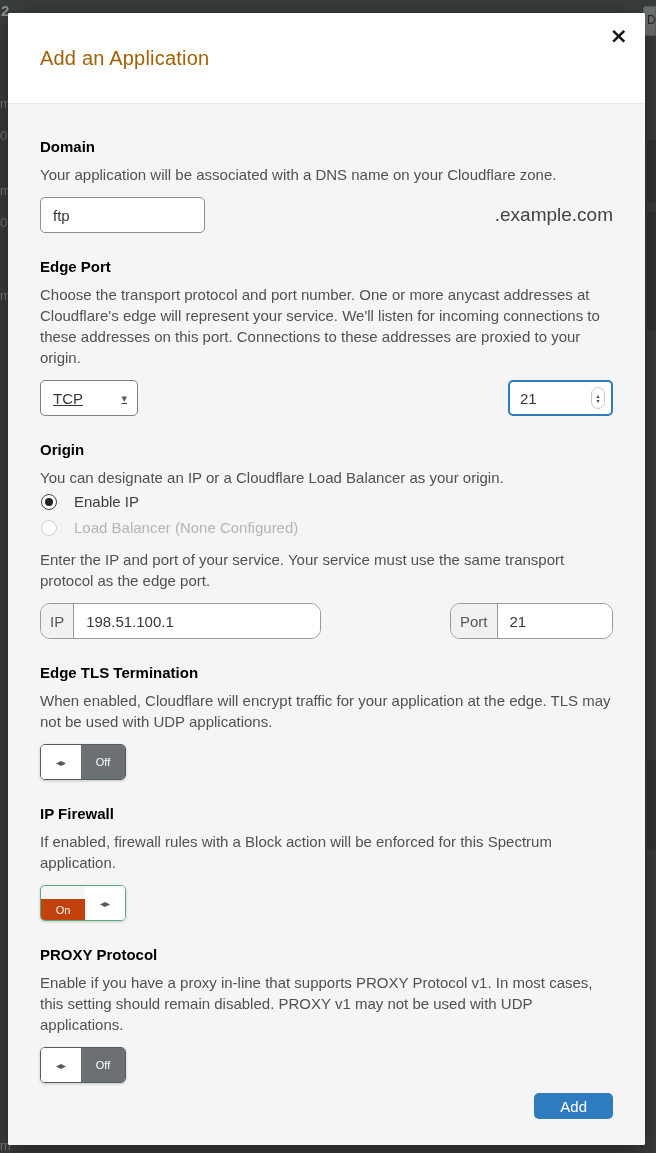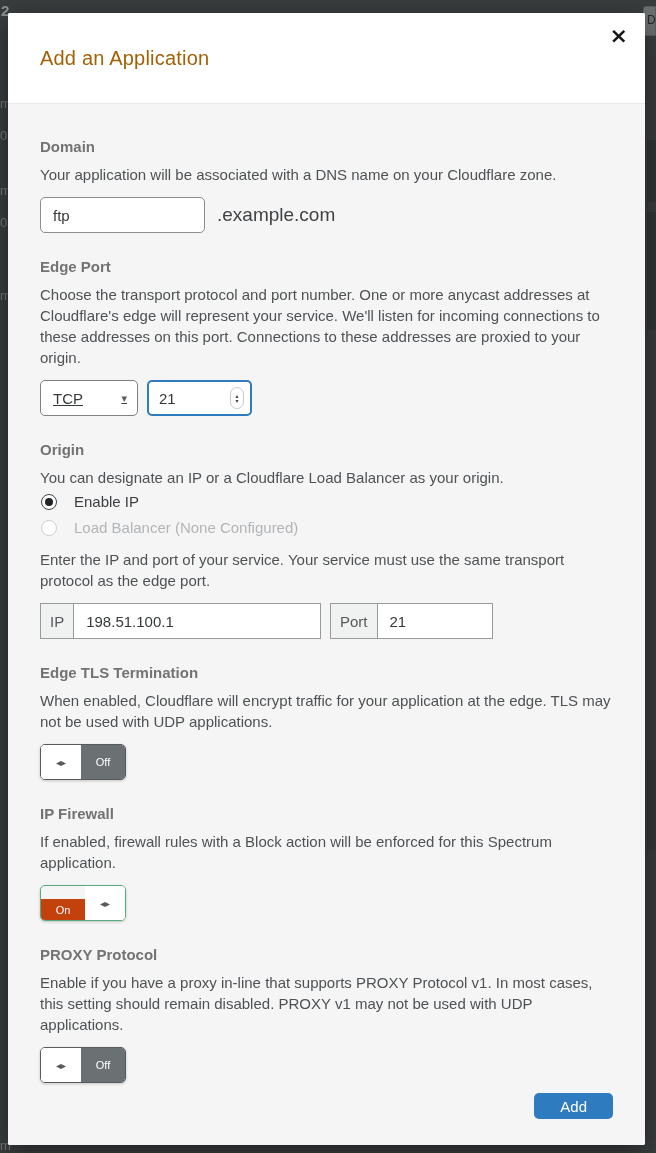--- a/index.html
+++ b/index.html
@@ -41,25 +41,25 @@
     font-size:22px; font-weight:900; color:#141617;
     cursor:pointer; line-height:1; padding:4px;
     font-family:"DejaVu Sans", sans-serif;
   }
   .modal-body {
     height:1042px; background:#f5f5f6; border-top:1px solid #e7e9ea;
     padding:32px 32px 0;
   }
 
   .section { margin-bottom:23px; }
-  .sec-heading { font-size:15px; font-weight:700; color:#737373; line-height:21px; margin-bottom:7px; }
+  .sec-heading { font-size:15px; font-weight:700; color:#000000; line-height:21px; margin-bottom:7px; }
   .sec-desc { font-size:15px; color:#4e5254; line-height:21px; margin-bottom:12px; max-width:578px; }
 
   
-  .row { display:flex; align-items:center; }
+  .row { display:flex; align-items:center;justify-content:space-between; }
   input { font-family:inherit; font-size:15px; color:#36393a; outline:none; }
 
   .domain-input {
     width:165px; height:36px; background:#fff;
     border:1px solid #8b8f92; border-radius:5px; padding:0 12px;
   }
   .zone-suffix { margin-left:12px; font-size:19px; color:#404345; }
 
   .select {
     width:98px; height:36px; background:#fff;
@@ -92,21 +92,21 @@
   .radio.selected::after {
     content:''; position:absolute; left:3px; top:3px; right:3px; bottom:3px;
     background:#212426; border-radius:50%;
   }
   .radio.disabled { border-color:#cdd0d1; cursor:default; }
   .radio-label { margin-left:17px; font-size:15px; color:#3b3e40; }
   .radio-label.disabled { color:#b2b5b7; }
 
   .group {
     display:flex; height:36px; background:#fff;
-    border:1px solid #989b9e; border-radius:0; overflow:hidden;
+    border:1px solid #989b9e; border-radius:10px; overflow:hidden;
   }
   .group .prefix {
     background:#f0f1f1; border-right:1px solid #989b9e;
     display:flex; align-items:center; padding:0 9px;
     font-size:15px; color:#56595b; flex:none;
   }
   .group input { border:none; padding:0 12px; width:100%; background:#fff; }
   .ip-group { width:281px; }
   .port-group { width:163px; margin-left:9px; }
 

